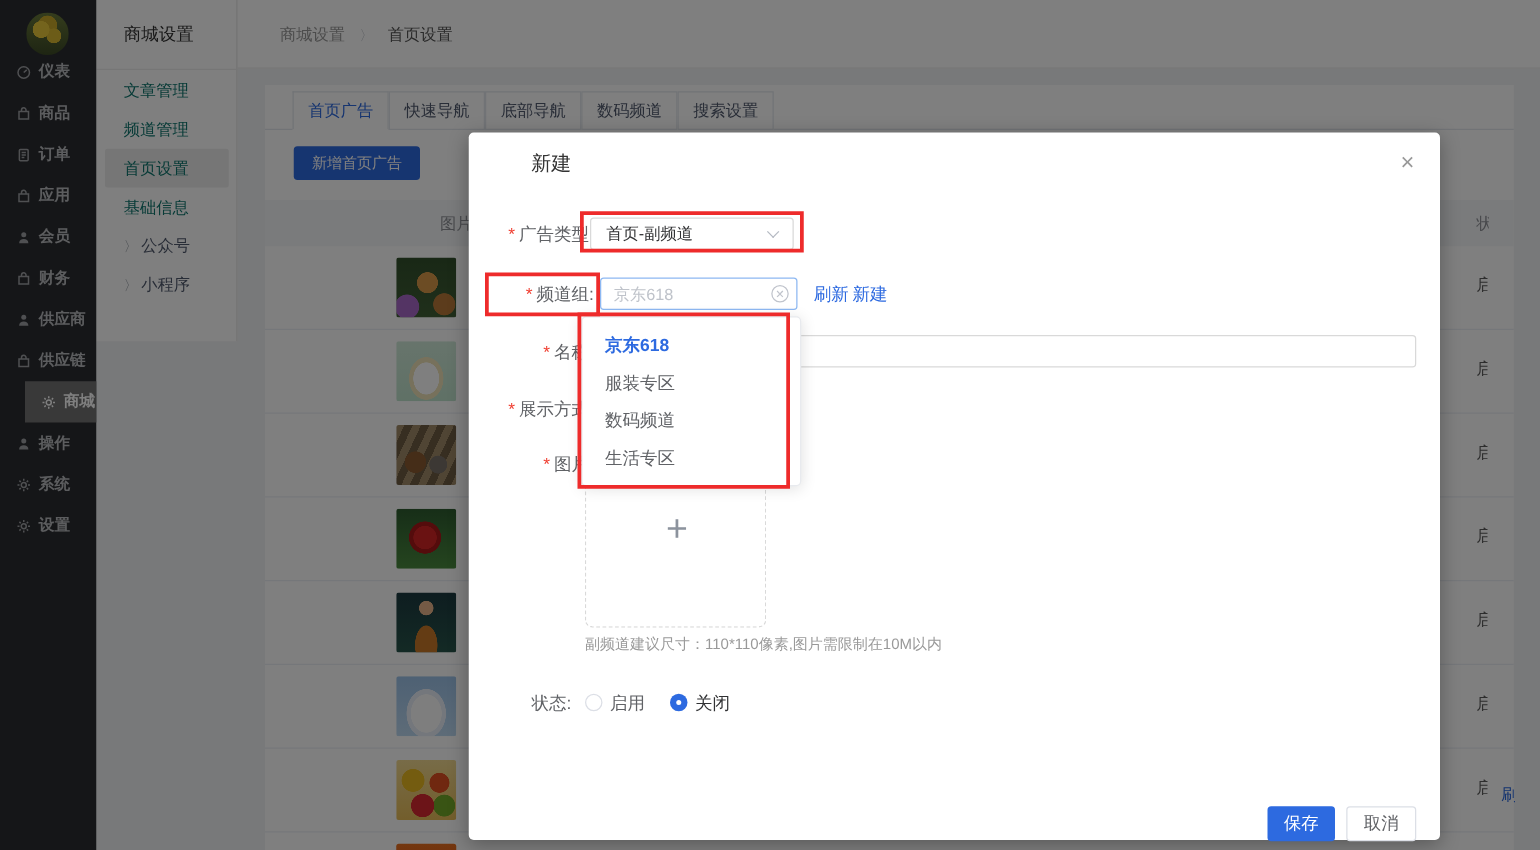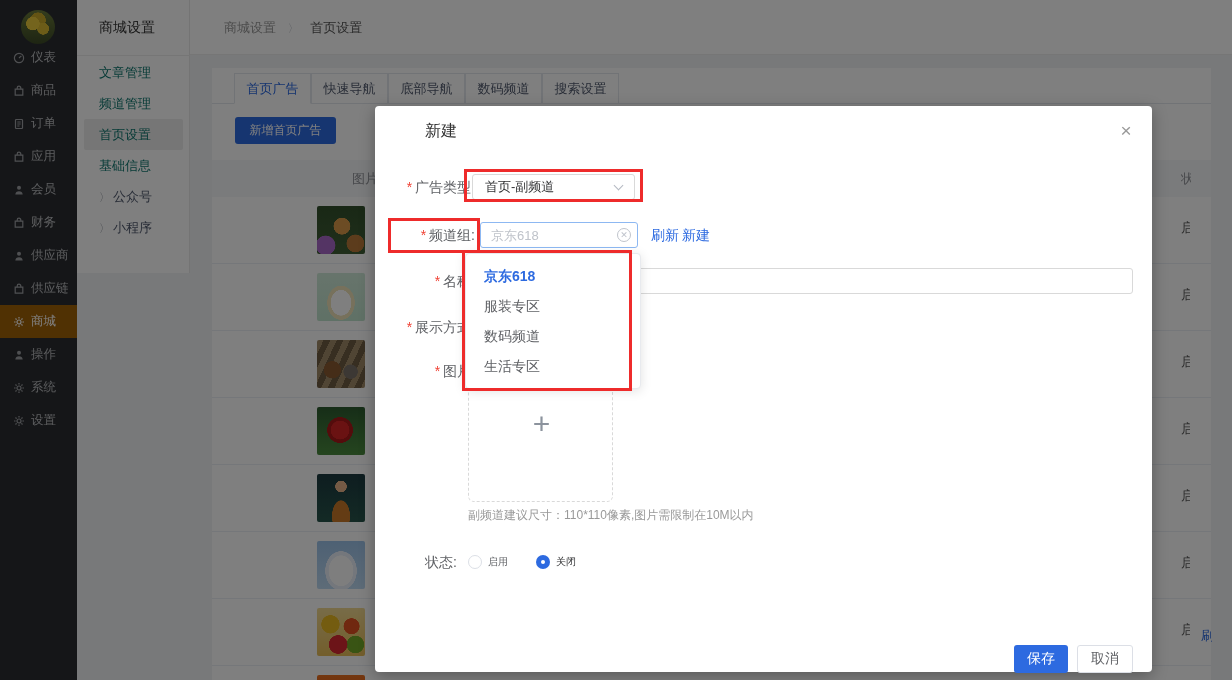--- a/index.html
+++ b/index.html
@@ -7,25 +7,25 @@
   #stage{position:relative;width:1232px;height:680px;overflow:hidden;background:#f0f2f5;}
   .abs{position:absolute;}
 
   
   #dark-side{left:0;top:0;width:77px;height:680px;background:#2b2d31;z-index:10;}
   .avatar{position:absolute;left:21px;top:10px;width:34px;height:34px;border-radius:50%;
     background:radial-gradient(circle at 35% 40%,#e8c83a 0 22%,transparent 23%),
                radial-gradient(circle at 65% 55%,#d8b830 0 20%,transparent 21%),
                radial-gradient(circle at 50% 30%,#c8a828 0 26%,transparent 27%),
                linear-gradient(#6a7a3a,#3c4a26);}
-  .dnav{position:absolute;left:0;top:41px;width:77px;}
+  .dnav{position:absolute;left:0;top:41px;width:77px;font-weight:bold;}
   .ditem{height:33px;display:flex;align-items:center;padding-left:13px;gap:6px;
     color:#b9bbbe;font-size:12.5px;cursor:pointer;}
   .ditem svg{width:12px;height:12px;stroke:#9fa1a5;fill:none;stroke-width:1.2;flex:0 0 auto;}
-  .ditem.active{background:#a16207;color:#fff;}
+  .ditem.active{background:#737373;color:#fff;margin-left:20px;}
   .ditem.active svg{stroke:#fff;}
   .ditem .pfill{fill:#9fa1a5;stroke:none;}
 
   
   #submenu{left:77px;top:0;width:113px;height:273px;background:#fff;z-index:9;border-right:1px solid #e8e8e8;}
   #submenu-title{position:absolute;left:22px;top:0;height:55px;line-height:55px;font-size:14px;color:#333;}
   #submenu .divider{position:absolute;left:0;top:55px;width:113px;border-top:1px solid #ececec;}
   .snav{position:absolute;left:0;top:57px;width:113px;}
   .sitem{height:31px;line-height:31px;padding-left:22px;font-size:13px;color:#0f766e;cursor:pointer;}
   .sitem.group{color:#515a6e;}
@@ -103,21 +103,21 @@
   #name-input{left:105px;top:162px;width:653px;}
   #upload{position:absolute;left:93px;top:252px;width:145px;height:144px;border:1px dashed #d9d9d9;
     border-radius:6px;background:#fff;cursor:pointer;}
   #upload .plus{position:absolute;left:0;top:50px;width:145px;text-align:center;font-size:30px;
     font-weight:300;color:#8c939d;line-height:30px;}
   #img-hint{position:absolute;left:93px;top:401px;font-size:12px;color:#999;}
   .radio{position:absolute;top:449px;width:14px;height:14px;border-radius:50%;cursor:pointer;}
   .radio.off{border:1px solid #dcdfe6;background:#fff;}
   .radio.on{background:#2d6ae0;}
   .radio.on::after{content:"";position:absolute;left:5px;top:5px;width:4px;height:4px;border-radius:50%;background:#fff;}
-  .radio-lab{position:absolute;top:443px;height:26px;line-height:26px;font-size:10px;color:#606266;cursor:pointer;}
+  .radio-lab{position:absolute;top:443px;height:26px;line-height:26px;font-size:14px;color:#606266;cursor:pointer;}
   .btn{position:absolute;top:523px;height:28px;border-radius:3px;font-size:14px;cursor:pointer;margin-top:16px;}
   #save-btn{left:639px;width:54px;background:#2d6ae0;color:#fff;border:none;}
   #cancel-btn{left:702px;width:56px;background:#fff;color:#606266;border:1px solid #dcdfe6;}
 
   
   #dropdown{left:465px;top:253px;width:176px;height:136px;background:#fff;border:1px solid #e8eaee;
     border-radius:4px;box-shadow:0 2px 12px rgba(0,0,0,.12);z-index:120;padding-top:7px;}
   .opt{height:30px;line-height:30px;padding-left:18px;font-size:14px;color:#606266;cursor:pointer;}
   .opt.selected{color:#2d6ae0;font-weight:bold;}
 

